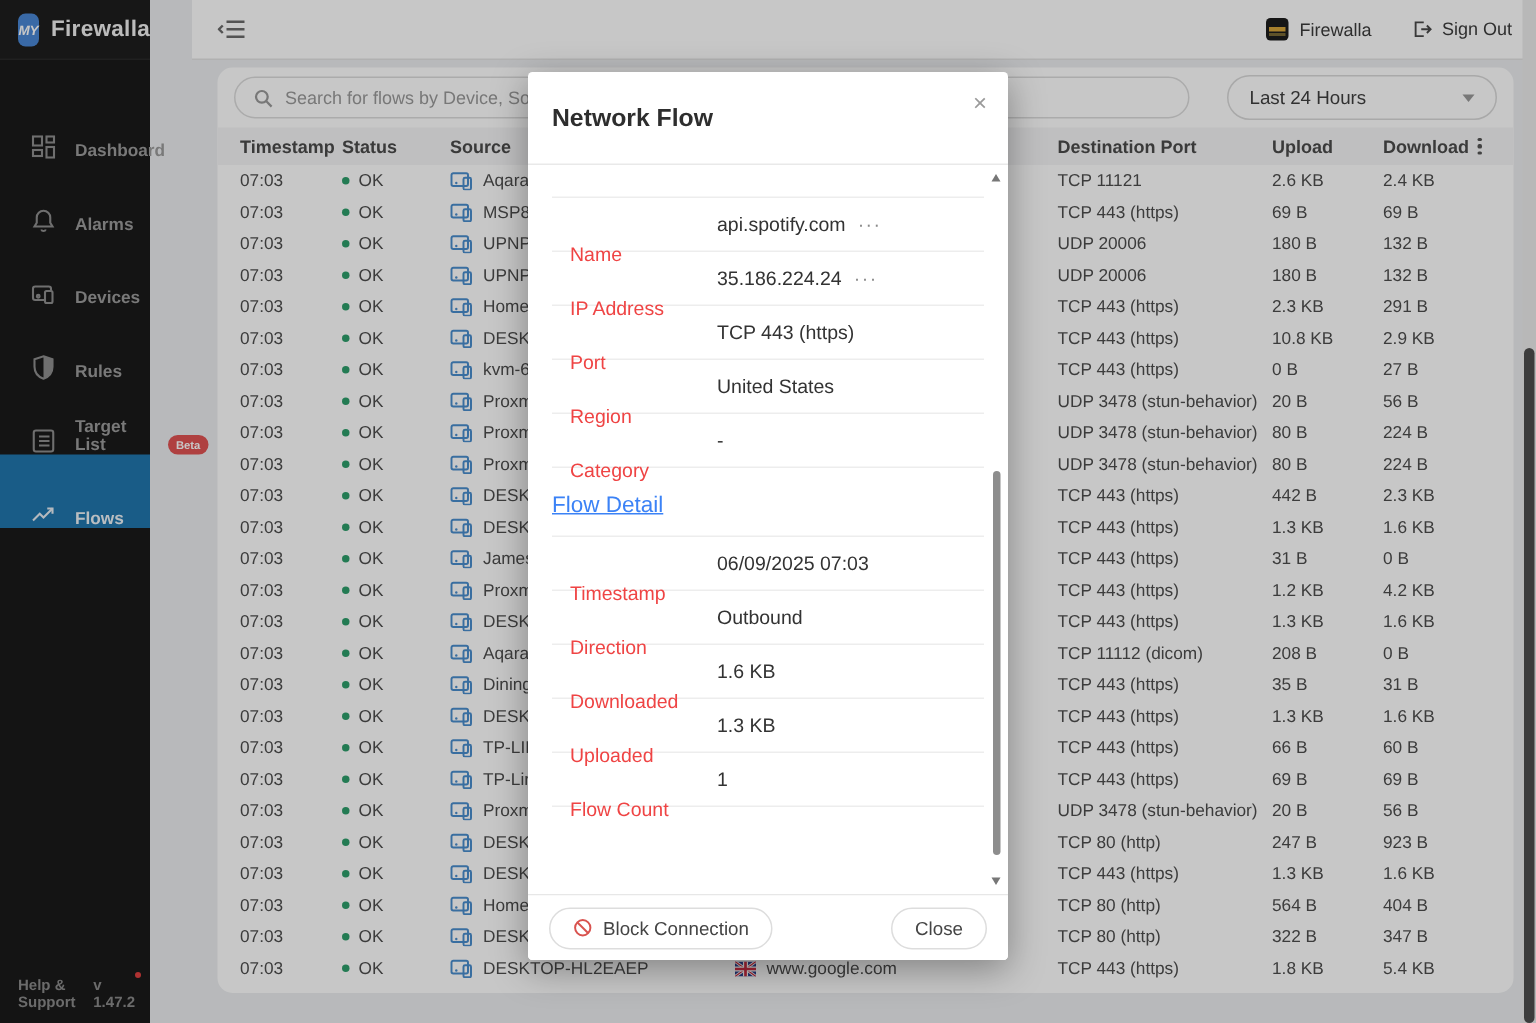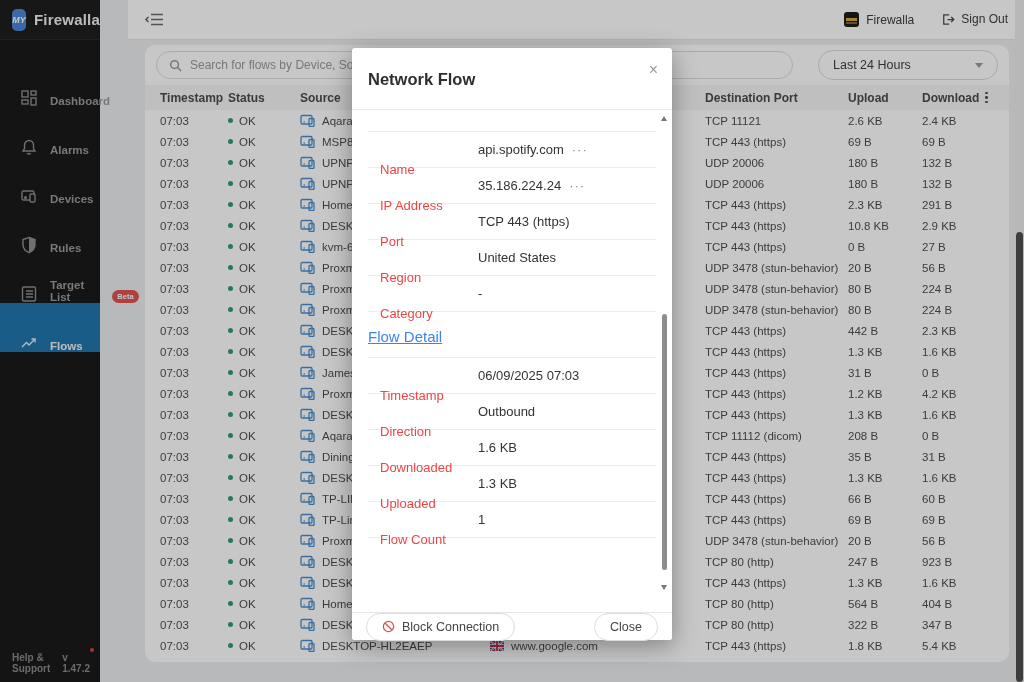--- a/index.html
+++ b/index.html
@@ -81,21 +81,21 @@
   .m-rows { margin:0 16px; }
   .m-row { height:36px; display:flex; align-items:center; border-bottom:1px solid #ededed; padding-left:12px; }
   .m-row .k { flex:0 0 98px; font-size:13px; color:#ef4444;margin-top:40px; }
   .m-row .v { font-size:13px; color:#333; }
   .m-row .menu { color:#8a8a8a; font-size:13px; margin-left:8px; letter-spacing:1px; cursor:pointer; }
   .m-section { margin:0 16px; padding:16px 0 12px; border-bottom:1px solid #ededed; font-size:15px; color:#3b82f6;text-decoration:underline; }
   .m-sb { position:absolute; top:4px; bottom:4px; right:3px; width:9px; }
   .m-sb .up { position:absolute; top:2px; left:1px; width:0; height:0; border-left:3.5px solid transparent; border-right:3.5px solid transparent; border-bottom:5px solid #777; }
   .m-sb .dn { position:absolute; bottom:2px; left:1px; width:0; height:0; border-left:3.5px solid transparent; border-right:3.5px solid transparent; border-top:5px solid #777; }
   .m-sb .th { position:absolute; left:1.5px; width:5px; top:200px; height:256px; background:#8d8d8d; border-radius:3px; }
-  .m-foot { position:absolute; bottom:0; left:0; right:0; height:28px; border-top:1px solid #e7e7e7; background:#fff; display:flex; align-items:center; justify-content:space-between; padding:0 14px; border-radius:0 0 3px 3px; }
+  .m-foot { position:absolute; bottom:0; left:0; right:0; height:44px; border-top:1px solid #e7e7e7; background:#fff; display:flex; align-items:center; justify-content:space-between; padding:0 14px; border-radius:0 0 3px 3px; }
   .pill-btn { height:28px; border:1px solid #ddd; border-radius:15px; background:#fff; display:flex; align-items:center; gap:7px; padding:0 15px; font-size:12.5px; color:#444; cursor:pointer; font-family:"Liberation Sans",sans-serif; }
   .pill-btn svg { width:13px; height:13px; }
 </style>
 </head>
 <body>
 
 <div class="screen">
 
   <aside class="sidebar">
     <div class="logo-row">

